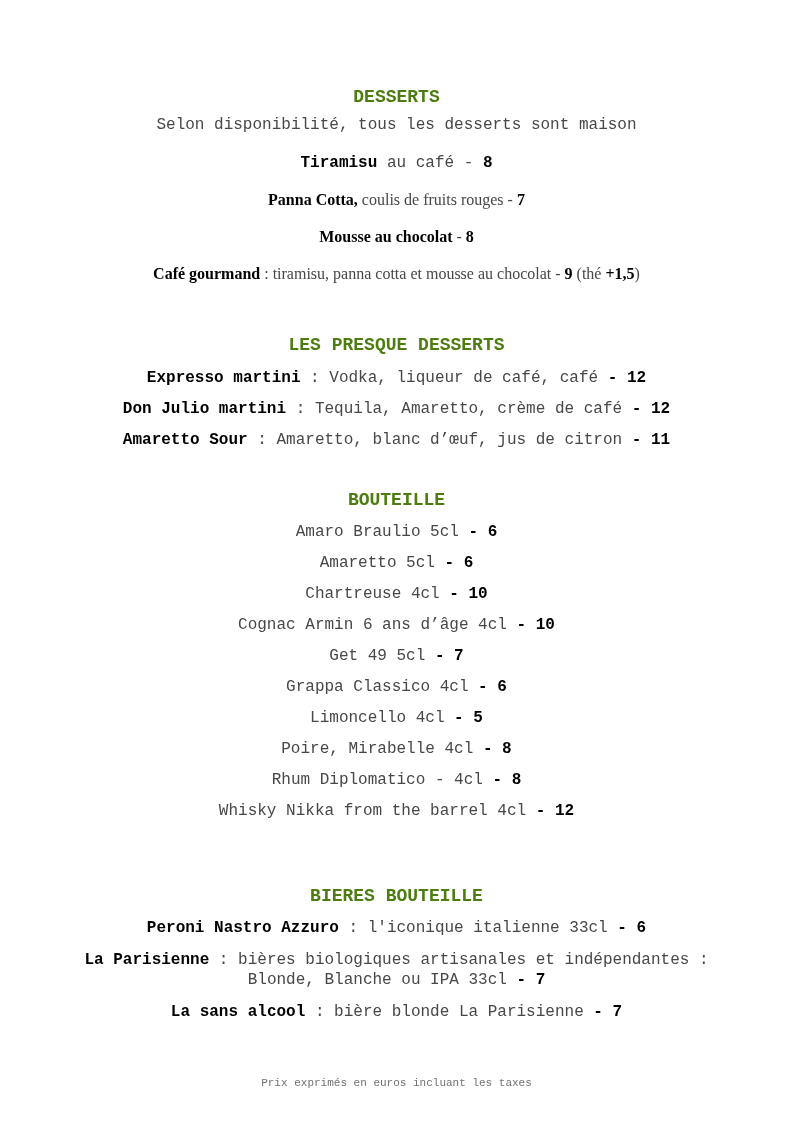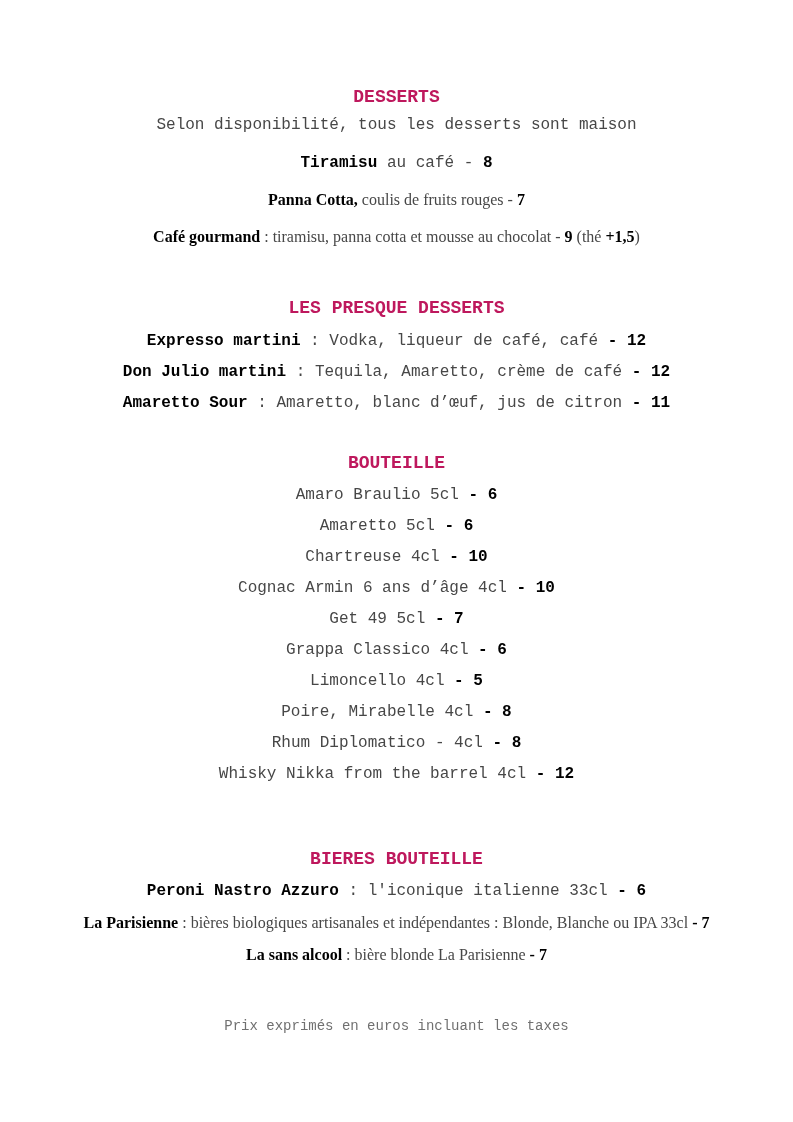--- a/index.html
+++ b/index.html
@@ -23,21 +23,21 @@
   }
   .content {
     width: 700px;
     margin: 0 auto;
     text-align: center;
   }
   .section-title {
     font-size: 18px;
     line-height: 22px;
     font-weight: bold;
-    color: #be185d;
+    color: #4d7c0f;
     margin: 0;
   }
   .subtitle {
     font-size: 16px;
     line-height: 20px;
     margin: 7px 0 0 0;
   }
   .items { margin: 0; }
   .item {
     font-size: 16px;
@@ -53,41 +53,42 @@
   .section-presque   { margin-top: 50px; }
   .section-presque   .items { margin-top: 12px; }
   .section-presque   .item + .item { margin-top: 11px; }
 
   .section-digestifs { margin-top: 39px; }
   .section-digestifs .items { margin-top: 11px; }
   .section-digestifs .item + .item { margin-top: 1px; }
 
   .section-bieres    { margin-top: 64px; text-align: center; }
   .section-bieres    .items { margin-top: 10px; }
-  .section-bieres    .item + .item { margin-top: 12px; font-family: Liberation Serif, serif; }
+  .section-bieres    .item + .item { margin-top: 12px; }
 
   .footer-note {
     margin-top: 54px;
-    font-size: 14px;
+    font-size: 11px;
     line-height: 14px;
     color: #707070;
   }
 </style>
 </head>
 <body>
 
 <div class="page">
   <div class="content">
     <div>
         <section class="section section-desserts">
           <h2 class="section-title">DESSERTS</h2>
           <p class="subtitle">Selon disponibilité, tous les desserts sont maison</p>
           <div class="items">
             <p class="item"><b>Tiramisu</b><span> au café - </span><b>8</b></p>
             <p class="item"><b>Panna Cotta,</b><span> coulis de fruits rouges - </span><b>7</b></p>
+            <p class="item"><b>Mousse au chocolat</b><span> - </span><b>8</b></p>
             <p class="item"><b>Café gourmand</b><span> : tiramisu, panna cotta et mousse au chocolat - </span><b>9</b><span> (thé </span><b>+1,5</b><span>)</span></p>
           </div>
         </section>
         <section class="section section-presque">
           <h2 class="section-title">LES PRESQUE DESSERTS</h2>
           <div class="items">
             <p class="item"><b>Expresso martini</b><span> : Vodka, liqueur de café, café </span><b>- 12</b></p>
             <p class="item"><b>Don Julio martini</b><span> : Tequila, Amaretto, crème de café </span><b>- 12</b></p>
             <p class="item"><b>Amaretto Sour</b><span> : Amaretto, blanc d’œuf, jus de citron </span><b>- 11</b></p>
           </div>

